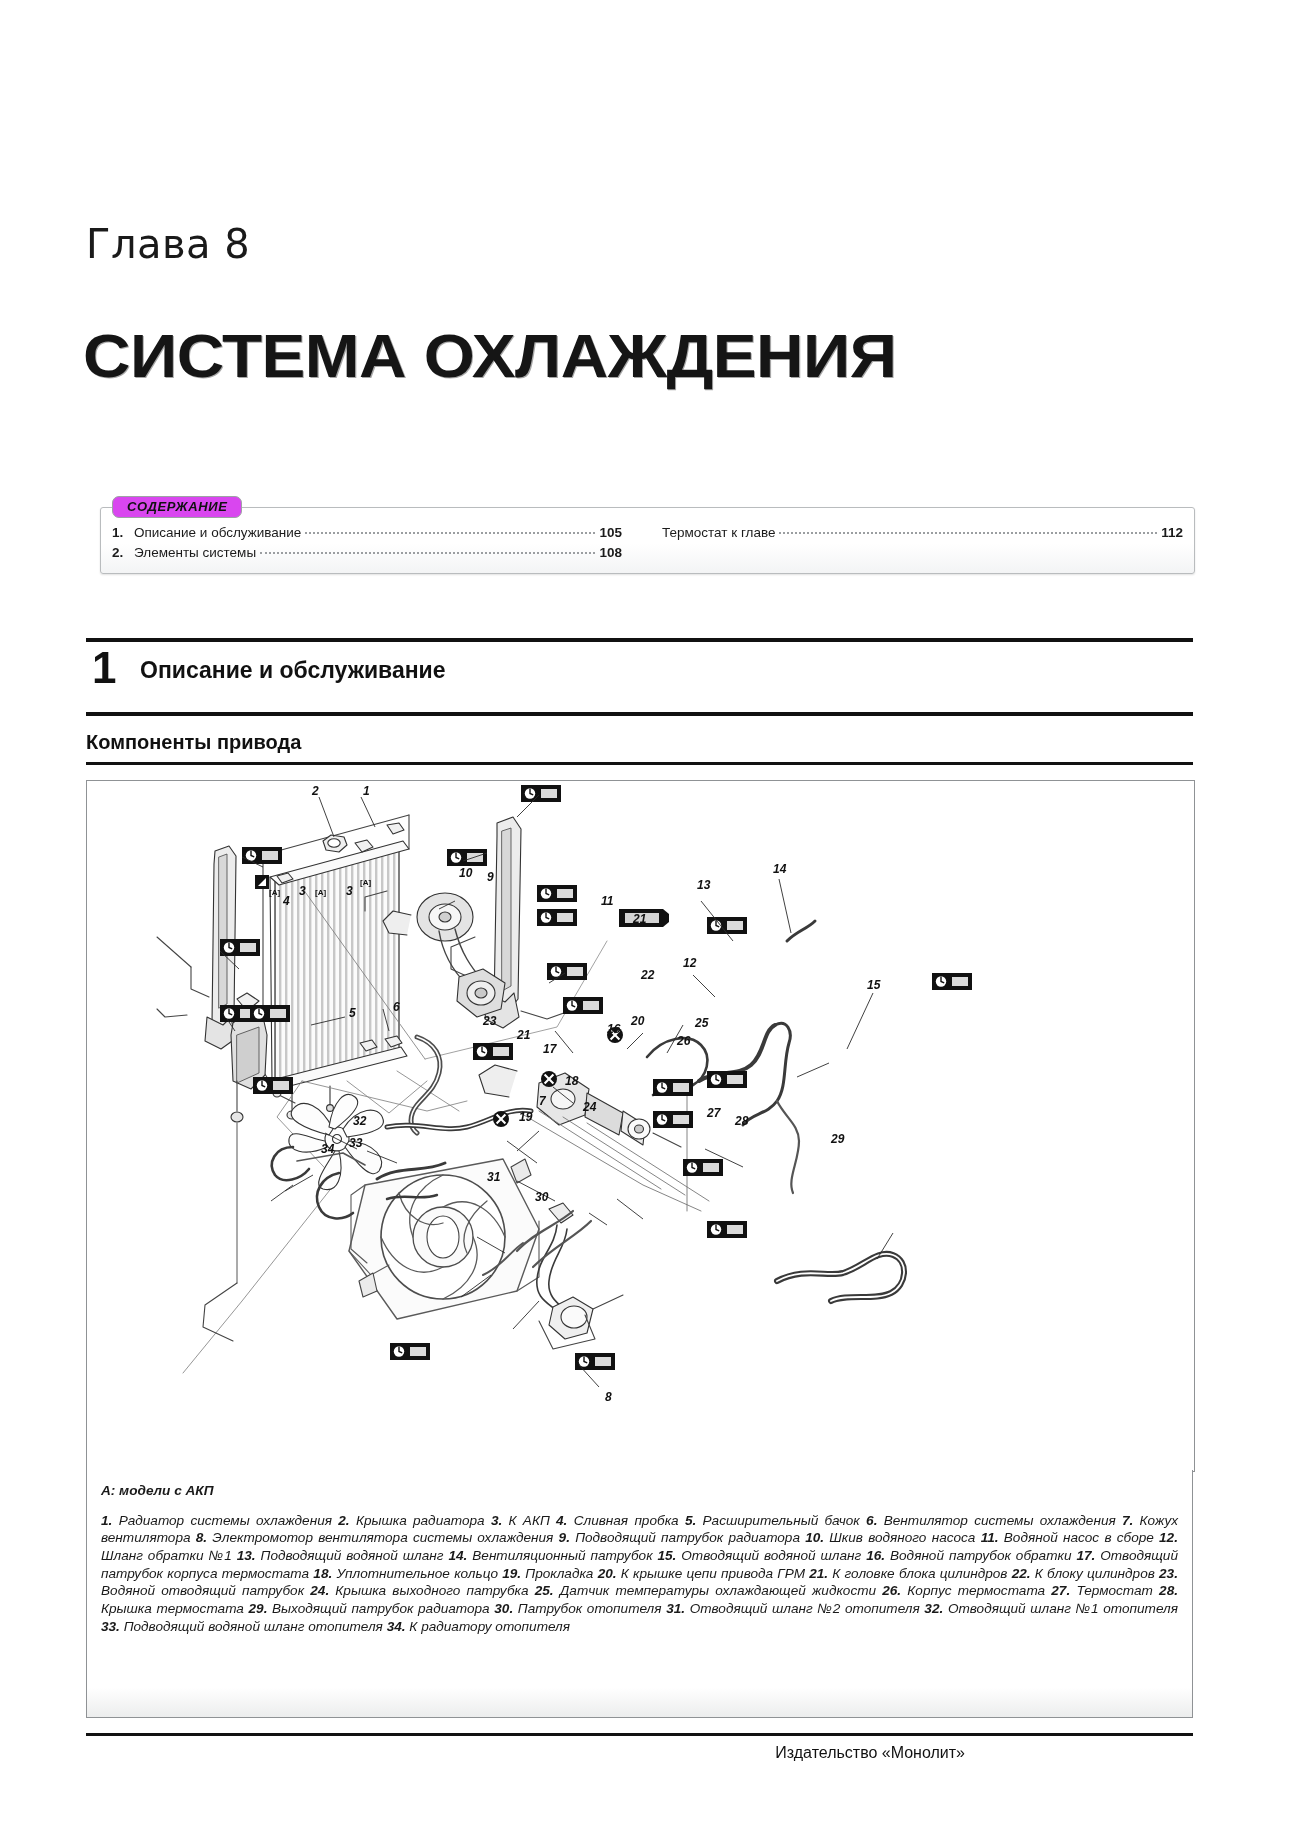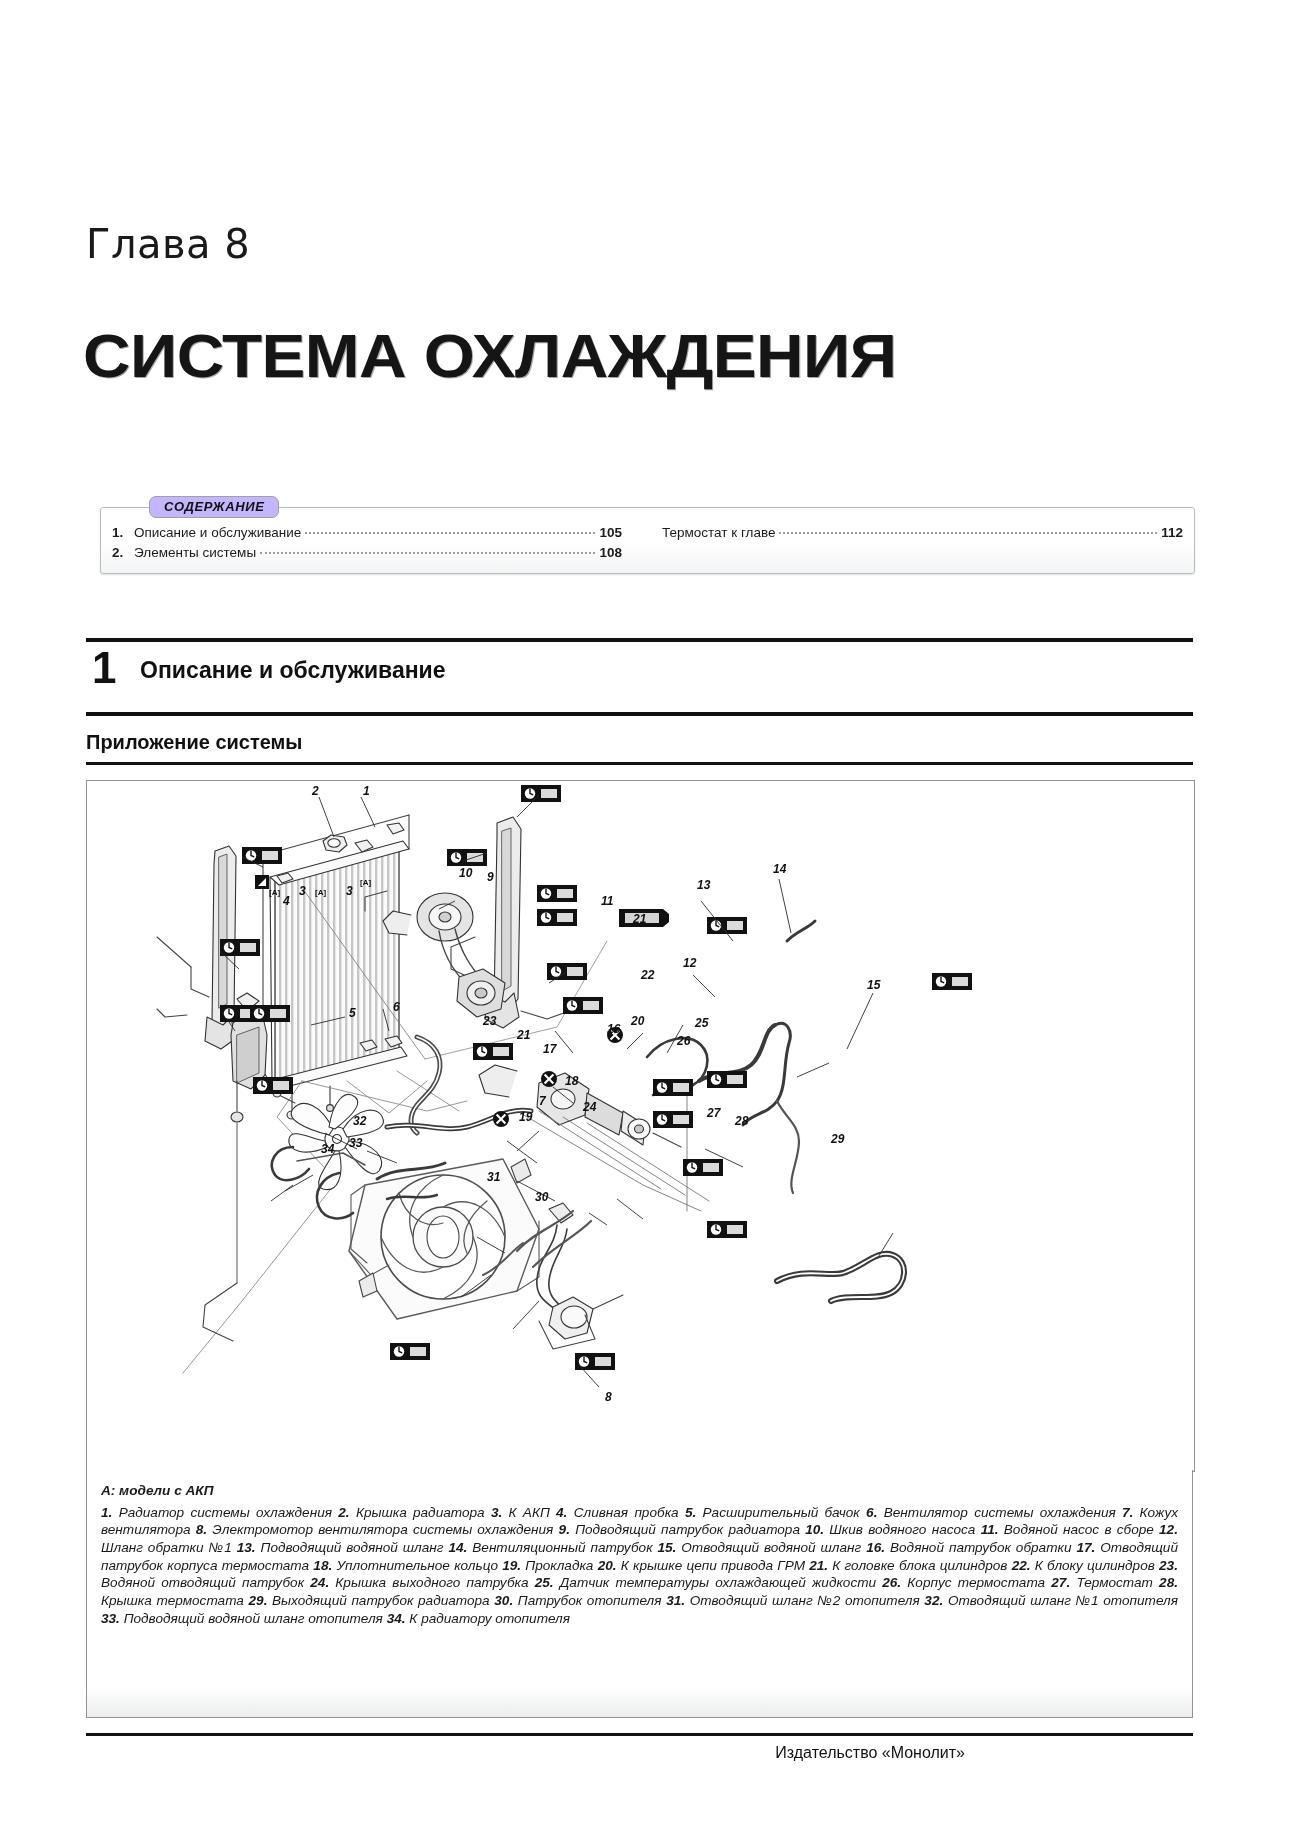--- a/index.html
+++ b/index.html
@@ -58,29 +58,28 @@
     border: 1px solid #b9bcbe;
     border-radius: 3px;
     background: linear-gradient(to bottom, #ffffff 0%, #ffffff 55%, #f3f4f5 100%);
     box-shadow: 0 1px 2px rgba(0,0,0,0.12);
   }
   .toc-tab {
     position: absolute;
     left: 112px;
     top: 496px;
     padding: 2px 14px 3px 14px;
-    background: #c4b5fd;
+    background: #d946ef;
     border: 1px solid #9ea2a5;
     border-radius: 7px;
     font-size: 13px;
     font-weight: 700;
     font-style: italic;
     letter-spacing: 0.6px;
     color: #111;
-    margin-left: 37px;
   }
   .toc-col {
     position: absolute;
     font-size: 13.5px;
     color: #1b1b1b;
   }
   .toc-row {
     display: flex;
     align-items: baseline;
     height: 20px;
@@ -193,21 +192,21 @@
     font-size: 13.6px;
     line-height: 1.30;
     font-style: italic;
     color: #1a1a1a;
     text-align: justify;
   }
   .cap-head {
     font-weight: 700;
     font-style: italic;
     display: block;
-    margin-bottom: 4px;
+    margin-bottom: 12px;
   }
   .cap-body { display: block; }
   .cap-body b { font-weight: 700; }
   .cap-torque {
     display: block;
     margin-top: 1px;
     font-size: 12.6px;
   }
   .cap-torque b { font-weight: 700; }
 
@@ -264,21 +263,21 @@
         <span class="toc-dots"></span>
         <span class="toc-page">112</span>
       </div>
     </div>
 
   <div class="sec-rule-top"></div>
   <div class="sec-num">1</div>
   <div class="sec-title">Описание и обслуживание</div>
   <div class="sec-rule-bot"></div>
 
-  <div class="sub-title">Приложение системы</div>
+  <div class="sub-title">Компоненты привода</div>
   <div class="sub-rule"></div>
 
   <div class="figure-frame">
     <svg width="1105" height="688" viewBox="0 0 1105 688" xmlns="http://www.w3.org/2000/svg">
       <defs>
         <g id="wrenchBadge">
           <rect x="0" y="0" width="40" height="17" fill="#111"></rect>
           <circle cx="9" cy="8.5" r="5.2" fill="#fff"></circle>
           <path d="M9 3.6 l0 4.9 l3.2 1.4" stroke="#111" stroke-width="1.4" fill="none"></path>
           <rect x="20" y="4" width="16" height="9" fill="#fff" opacity="0.85"></rect>

